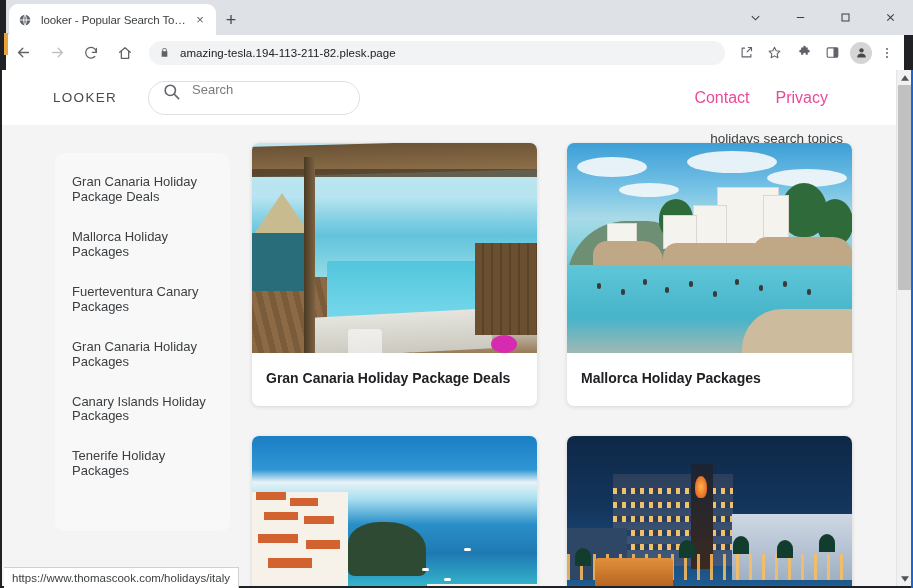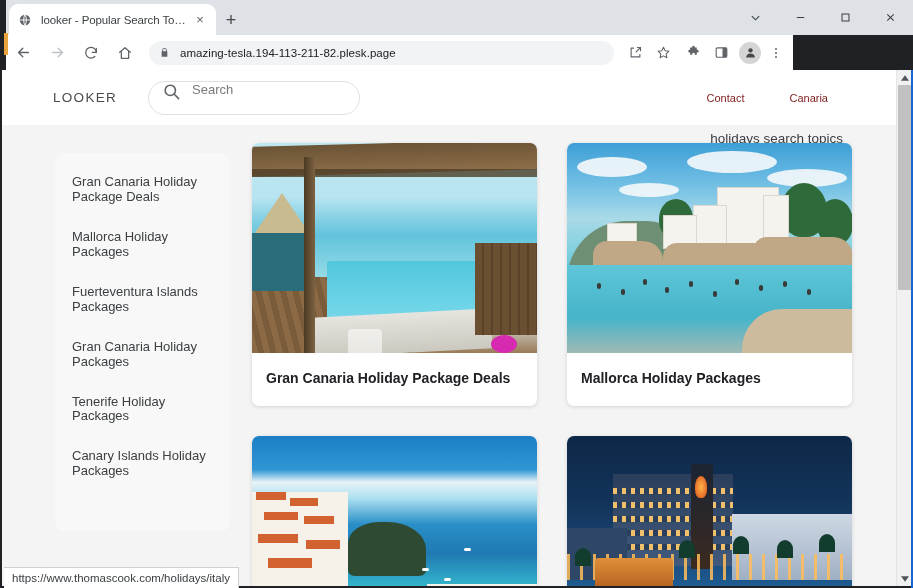--- a/index.html
+++ b/index.html
@@ -60,21 +60,21 @@
     display: flex; align-items: center;
   }
   .wc-btn {
     width: 45px; height: 35px;
     display: flex; align-items: center; justify-content: center;
     color: #3c4043;
   }
 
   
   .toolbar {
-    position: absolute; left: 0; top: 35px; width: 793px; height: 35px;
+    position: absolute; left: 0; top: 35px; width: 904px; height: 35px;
     background: #ffffff;
     display: flex; align-items: center;
   }
   .nav-btn {
     width: 28px; height: 28px; margin-left: 6px;
     display: flex; align-items: center; justify-content: center;
     color: #5f6368;
   }
   .nav-btn.first { margin-left: 9px; }
   .nav-btn.disabled { color: #bdc1c6; }
@@ -135,21 +135,21 @@
     border: none; outline: none; background: transparent;
     margin-left: 11px; font-size: 13px; color: #4a4a4a;
     font-family: "Liberation Sans", sans-serif; width: 140px;
   }
   .search-input::placeholder { color: #7a7a7a; }
   .header-nav {
     margin-left: auto; margin-right: 68px;
     display: flex; gap: 26px;
   }
   .header-link {
-    font-size: 11px; color: #7f1d1d; text-decoration: none; margin-left: 19px;
+    font-size: 16px; color: #ec4899; text-decoration: none;
   }
 
   
   .page-body {
     position: absolute; left: 0; top: 55px;
     width: 894px; height: 461px;
     background: #f4f4f4;
   }
   .related-label {
     position: absolute; right: 53px; top: 6px;
@@ -401,34 +401,34 @@
         <span class="sicon">
           <svg width="19" height="19" viewBox="0 0 24 24" fill="none" stroke="#5f6368" stroke-width="2" stroke-linecap="round">
               <circle cx="10.5" cy="10.5" r="6.5"></circle>
               <path d="M15.5 15.5L21 21"></path>
             </svg>
         </span>
         <input class="search-input" type="text" placeholder="Search" style="">
       </div>
       <div class="header-nav">
         <a class="header-link" href="#">Contact</a>
-        <a class="header-link" href="#">Canaria</a>
+        <a class="header-link" href="#">Privacy</a>
       </div>
     </div>
 
     <div class="page-body">
       <div class="related-label">holidays search topics</div>
 
       <div class="sidebar">
         <a class="side-item" href="#">Gran Canaria Holiday Package Deals</a>
         <a class="side-item" href="#">Mallorca Holiday Packages</a>
-        <a class="side-item" href="#">Fuerteventura Islands Packages</a>
+        <a class="side-item" href="#">Fuerteventura Canary Packages</a>
         <a class="side-item" href="#">Gran Canaria Holiday Packages</a>
+        <a class="side-item" href="#">Canary Islands Holiday Packages</a>
         <a class="side-item" href="#">Tenerife Holiday Packages</a>
-        <a class="side-item" href="#">Canary Islands Holiday Packages</a>
       </div>
 
       <div class="cards">
 
         <div class="card">
           <div class="card-img">
             <div class="scene s1">
               <div class="roof"></div>
                 <div class="roof2"></div>
               <div class="deck"></div>

